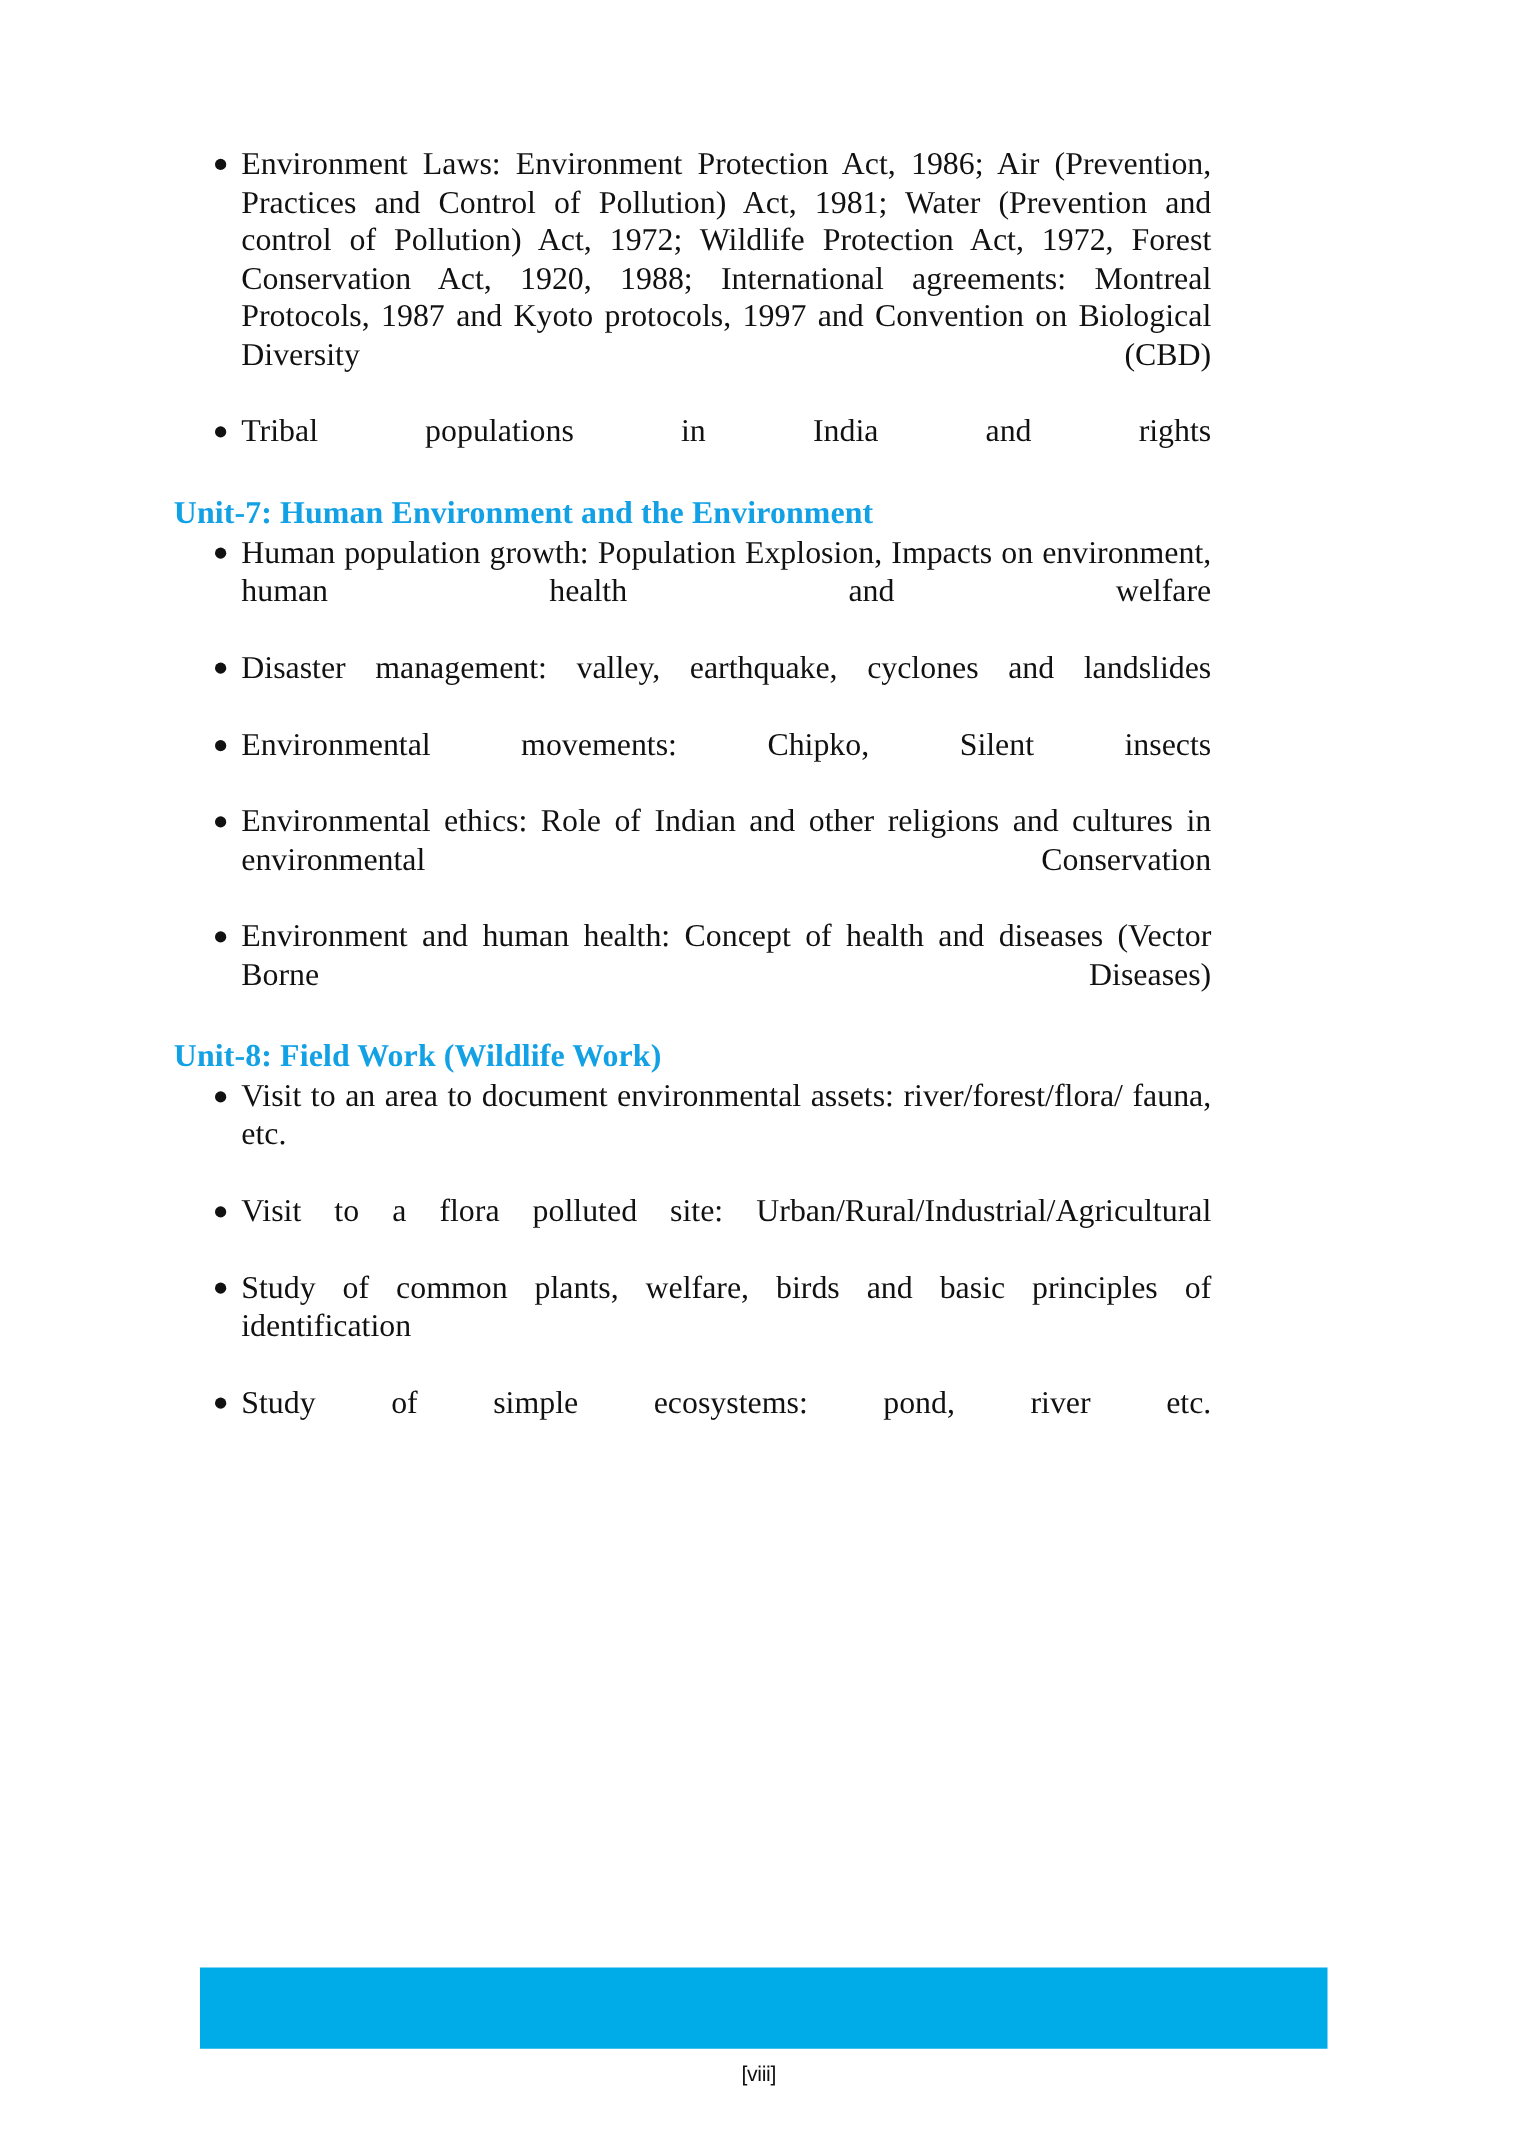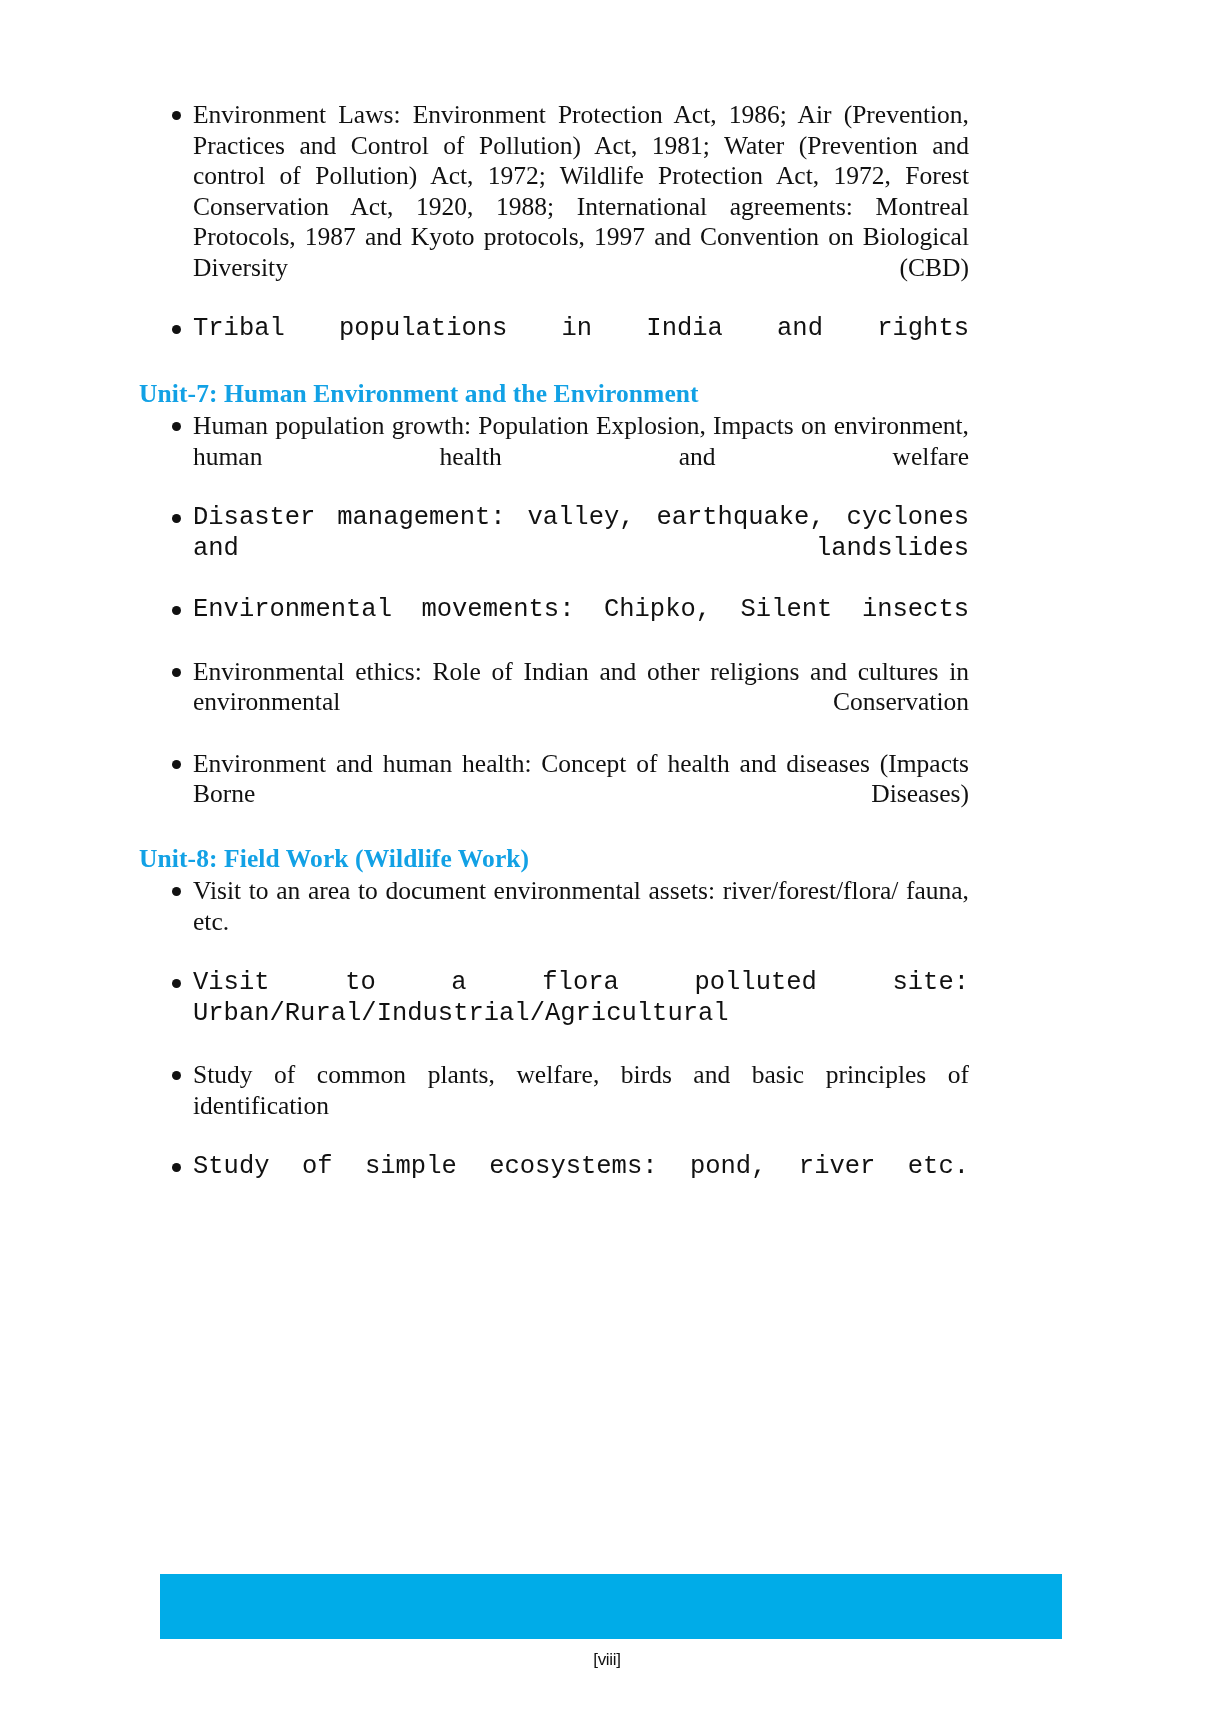--- a/index.html
+++ b/index.html
@@ -19,21 +19,21 @@
   .page {
     position: absolute;
     left: 0; top: 0;
     width: 1214px;
     height: 1722px;
   }
 
   .content {
     position: absolute;
     left: 139px;
-    top: 100px;
+    top: 116px;
     width: 830px;
   }
 
   
   .unit-heading {
     font-family: "Liberation Serif", "DejaVu Serif", serif;
     font-weight: bold;
     font-size: 25.5px;
     line-height: 30px;
     color: #12A1E5;
@@ -71,21 +71,20 @@
     display: block;
   }
   
   ul.bullets > li .txt::after {
     content: "";
     display: inline-block;
     width: 100%;
   }
   li.nojustify {
     text-align: left;
-    font-family: Liberation Mono, monospace;
   }
 
   
   .footer-bar {
     position: absolute;
     left: 160px;
     top: 1574px;
     width: 902px;
     height: 65px;
     background: #00ACE8;
@@ -134,21 +133,21 @@
       <li class="nojustify">
         <span class="dot"></span>
         <span class="txt">Environmental movements: Chipko, Silent insects</span>
       </li>
       <li>
         <span class="dot"></span>
         <span class="txt">Environmental ethics: Role of Indian and other religions and cultures in environmental Conservation</span>
       </li>
       <li>
         <span class="dot"></span>
-        <span class="txt">Environment and human health: Concept of health and diseases (Impacts Borne Diseases)</span>
+        <span class="txt">Environment and human health: Concept of health and diseases (Vector Borne Diseases)</span>
       </li>
     </ul>
 
     <div class="unit-heading">Unit-8: Field Work (Wildlife Work)</div>
     <ul class="bullets">
       <li>
         <span class="dot"></span>
         <span class="txt">Visit to an area to document environmental assets: river/forest/flora/ fauna, etc.</span>
       </li>
       <li class="nojustify">

